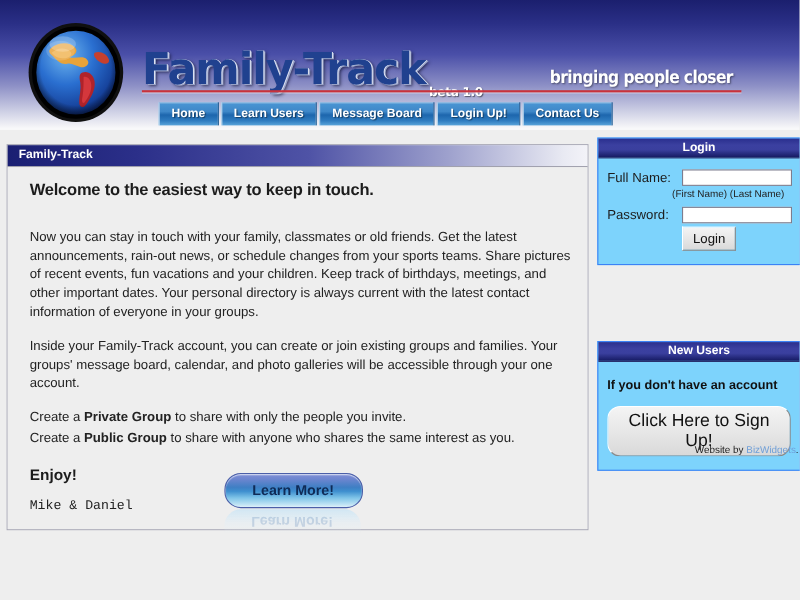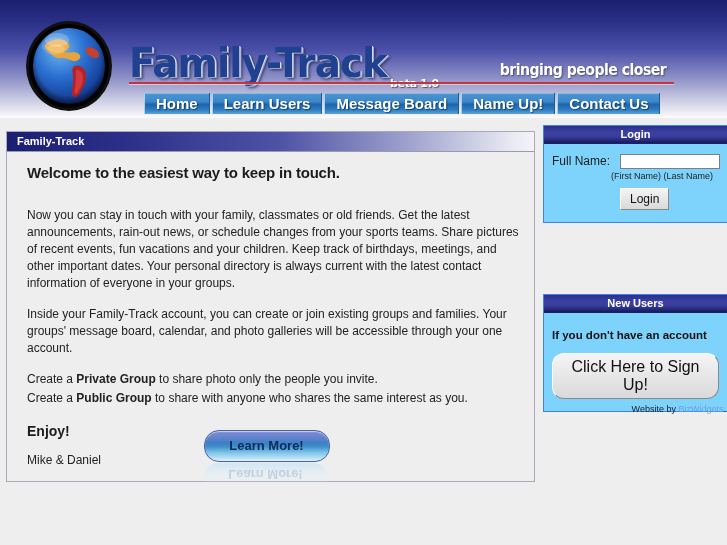--- a/index.html
+++ b/index.html
@@ -107,21 +107,21 @@
     position: absolute;
     left: 139px;
     top: 88px;
     display: flex;
     gap: 2px;
   }
   .nav-item {
     height: 21px;
     line-height: 21px;
     padding: 0 11px;
-    font-size: 15px;
+    font-size: 11px;
     font-weight: bold;
     color: #ffffff;
     text-shadow: 1px 1px 1px rgba(0,0,0,.45);
     background: linear-gradient(to bottom, #4b96d4 0%, #3e87c8 40%, #1d66ad 55%, #2f7cc0 80%, #59a3da 100%);
     border-left: 1px solid #a9cfeb;
     border-right: 1px solid #1d5c94;
     box-shadow: inset 0 1px 0 rgba(255,255,255,.35);
     cursor: pointer;
     white-space: nowrap;
   }
@@ -184,20 +184,21 @@
   .enjoy {
     margin: 0 0 14px 0;
     font-size: 14px;
     font-weight: bold;
     color: #1c1c1c;
   }
   .signoff {
     margin: 0;
     font-size: 12px;
     color: #222222;
+    font-family: Liberation Mono, monospace;
   }
 
   
   .learnmore-zone {
     position: absolute;
     left: 0;
     top: 430px;
     width: 533px;
     text-align: center;
   }
@@ -241,21 +242,21 @@
 
   
   .side-panel {
     position: absolute;
     width: 183px;
     left: 543px;
     background: #7dd3fc;
     border: 1px solid #3b82f6;
   }
   #login-panel { top: 125px; }
-  #newusers-panel { top: 294px; }
+  #newusers-panel { top: 310px; }
 
   .side-title {
     height: 17px;
     line-height: 17px;
     text-align: center;
     font-size: 11px;
     font-weight: bold;
     color: #ffffff;
     background: linear-gradient(to bottom, #2a2f8e 0%, #3b40a0 35%, #3a3f9e 60%, #151a62 100%);
     border-bottom: 1px solid #20205f;
@@ -367,39 +368,39 @@
 
     <div class="wordmark">Family-Track</div>
     <div class="beta">beta 1.0</div>
     <div class="logo-rule"></div>
     <div class="tagline">bringing people closer</div>
 
     <div class="nav">
       <div class="nav-item">Home</div>
       <div class="nav-item">Learn Users</div>
       <div class="nav-item">Message Board</div>
-      <div class="nav-item">Name Up!</div>
+      <div class="nav-item">Login Up!</div>
       <div class="nav-item">Contact Us</div>
     </div>
 
   </div>
 </div>
 
 <div class="main-panel">
   <div class="panel-title">Family-Track</div>
   <div class="panel-body">
 
     <div class="intro-row">
 
       <div class="intro-text">
         <h1 class="headline">Welcome to the easiest way to keep in touch.</h1>
         <p class="copy">Now you can stay in touch with your family, classmates or old friends. Get the latest announcements, rain-out news, or schedule changes from your sports teams. Share pictures of recent events, fun vacations and your children. Keep track of birthdays, meetings, and other important dates. Your personal directory is always current with the latest contact information of everyone in your groups.</p>
         <p class="copy">Inside your Family-Track account, you can create or join existing groups and families. Your groups' message board, calendar, and photo galleries will be accessible through your one account.</p>
 
-        <p class="copy tight"><span>Create a </span><b>Private Group</b><span> to share photo only the people you invite.</span></p>
+        <p class="copy tight"><span>Create a </span><b>Private Group</b><span> to share with only the people you invite.</span></p>
         <p class="copy tight2"><span>Create a </span><b>Public Group</b><span> to share with anyone who shares the same interest as you.</span></p>
 
         <p class="enjoy">Enjoy!</p>
         <p class="signoff">Mike &amp; Daniel</p>
       </div>
     </div>
 
   </div>
 </div>
 
@@ -413,20 +414,24 @@
 <div class="side-panel" id="login-panel">
   <div class="side-title">Login</div>
   <div class="side-body">
 
     <div class="field-row">
       <label class="field-label">Full Name:</label>
       <input class="field-input" type="text" value="" style="">
     </div>
     <div class="field-hint">(First Name) (Last Name)</div>
 
+    <div class="field-row">
+      <label class="field-label">Password:</label>
+      <input class="field-input" type="password" value="" style="">
+    </div>
 
     <div class="login-btn-row">
       <button class="gray-btn">Login</button>
     </div>
 
   </div>
 </div>
 
 <div class="side-panel" id="newusers-panel">
   <div class="side-title">New Users</div>

